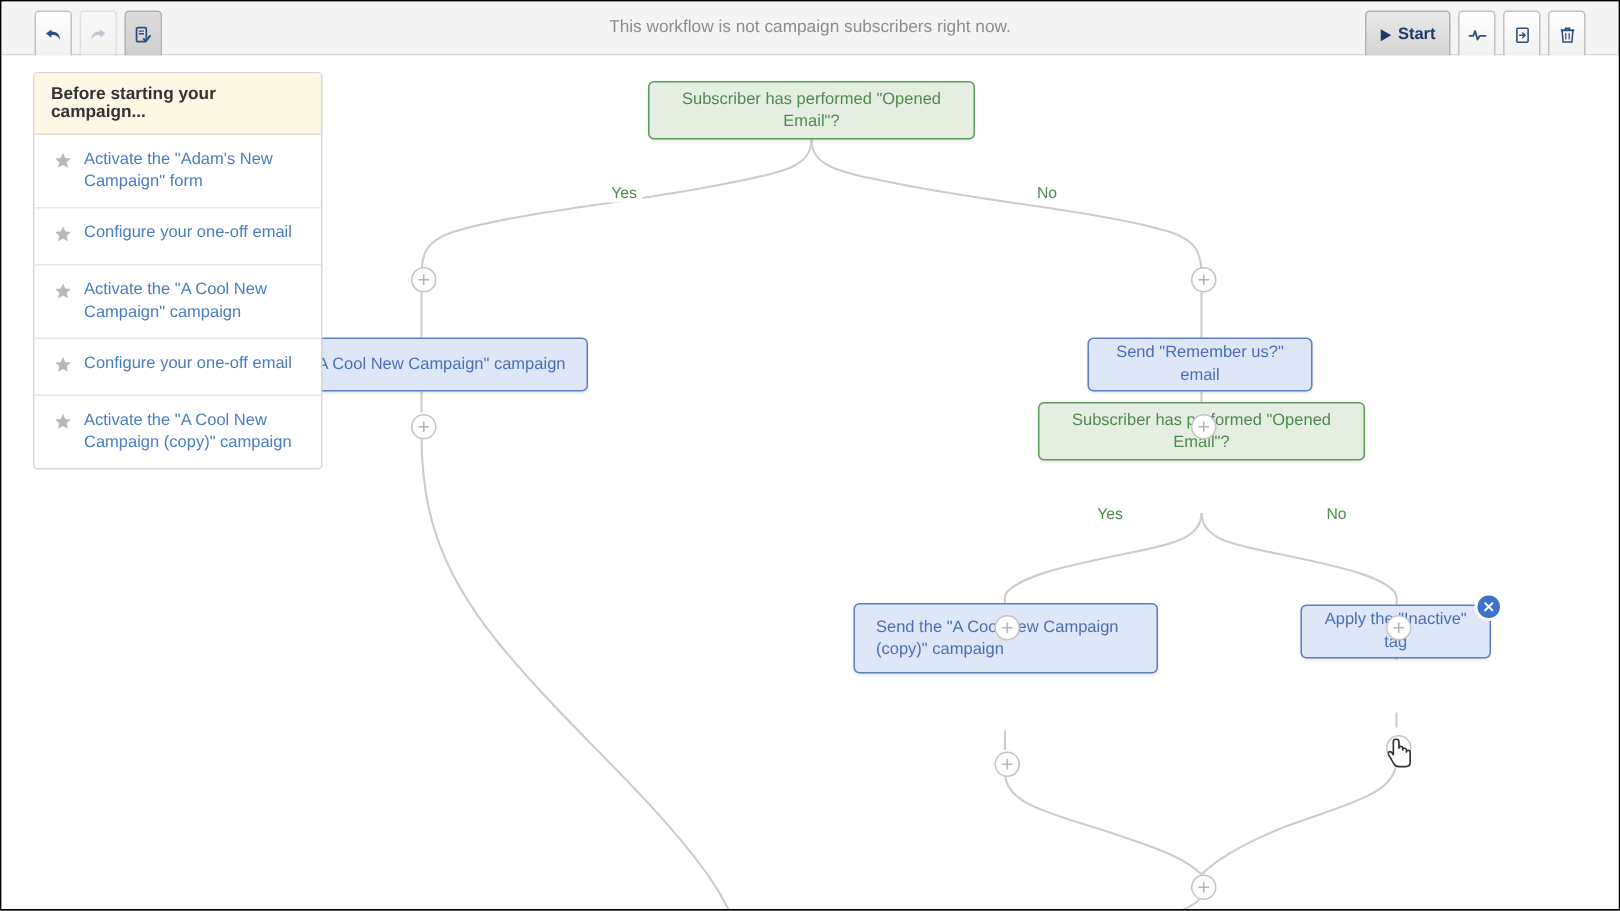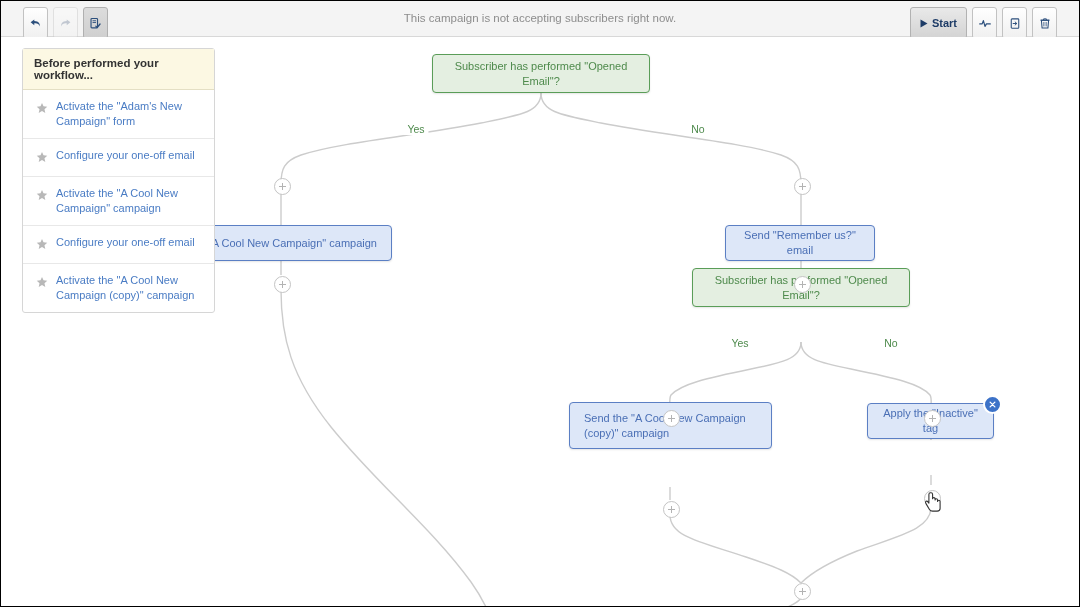--- a/index.html
+++ b/index.html
@@ -237,21 +237,21 @@
       <div class="tb-btn pressed">
         <svg width="13" height="13" viewBox="0 0 16 16">
           <rect x="2.5" y="1.8" width="8" height="11.5" rx="1" fill="none" stroke="#2c4f7c" stroke-width="1.4"></rect>
           <line x1="4.4" y1="4.6" x2="8.6" y2="4.6" stroke="#2c4f7c" stroke-width="1.1"></line>
           <line x1="4.4" y1="6.8" x2="8.6" y2="6.8" stroke="#2c4f7c" stroke-width="1.1"></line>
           <path d="M8.4 11.2 L10.1 12.9 L13.6 8.6" fill="none" stroke="#2c4f7c" stroke-width="1.6" stroke-linecap="round" stroke-linejoin="round"></path>
         </svg>
       </div>
     </div>
 
-    <div class="status-text">This campaign is not accepting subscribers right now.</div>
+    <div class="status-text">This workflow is not campaign subscribers right now.</div>
 
     <div class="tb-group tb-right">
       <div class="tb-btn primary">
         <svg width="8" height="9" viewBox="0 0 8 9">
           <path d="M0.5 0.5 L7.5 4.5 L0.5 8.5 Z" fill="#1d3b66"></path>
         </svg>
         <span>Start</span>
       </div>
       <div class="tb-btn">
         <svg width="14" height="13" viewBox="0 0 16 16">
@@ -347,21 +347,21 @@
     <div class="node act centered" style="left:866px; top:366px; width:127px; height:36px;">
       <div class="node-text">Apply the "Inactive" tag</div>
       <div class="del-badge">
         <svg width="7" height="7" viewBox="0 0 10 10">
           <path d="M1.6 1.6 L8.4 8.4 M8.4 1.6 L1.6 8.4" stroke="#ffffff" stroke-width="1.9" stroke-linecap="round"></path>
         </svg>
       </div>
     </div>
 
     <div class="checklist">
-      <div class="cl-head">Before performed your workflow...</div>
+      <div class="cl-head">Before starting your campaign...</div>
 
       <div class="cl-item">
         <span class="cl-star">
           <svg width="12" height="12" viewBox="0 0 16 16">
             <path d="M8 1.2 L10 5.8 L15 6.3 L11.3 9.6 L12.4 14.5 L8 11.9 L3.6 14.5 L4.7 9.6 L1 6.3 L6 5.8 Z" fill="#b8b8b8"></path>
           </svg>
         </span>
         <span class="cl-label">Activate the "Adam's New Campaign" form</span>
       </div>
 

